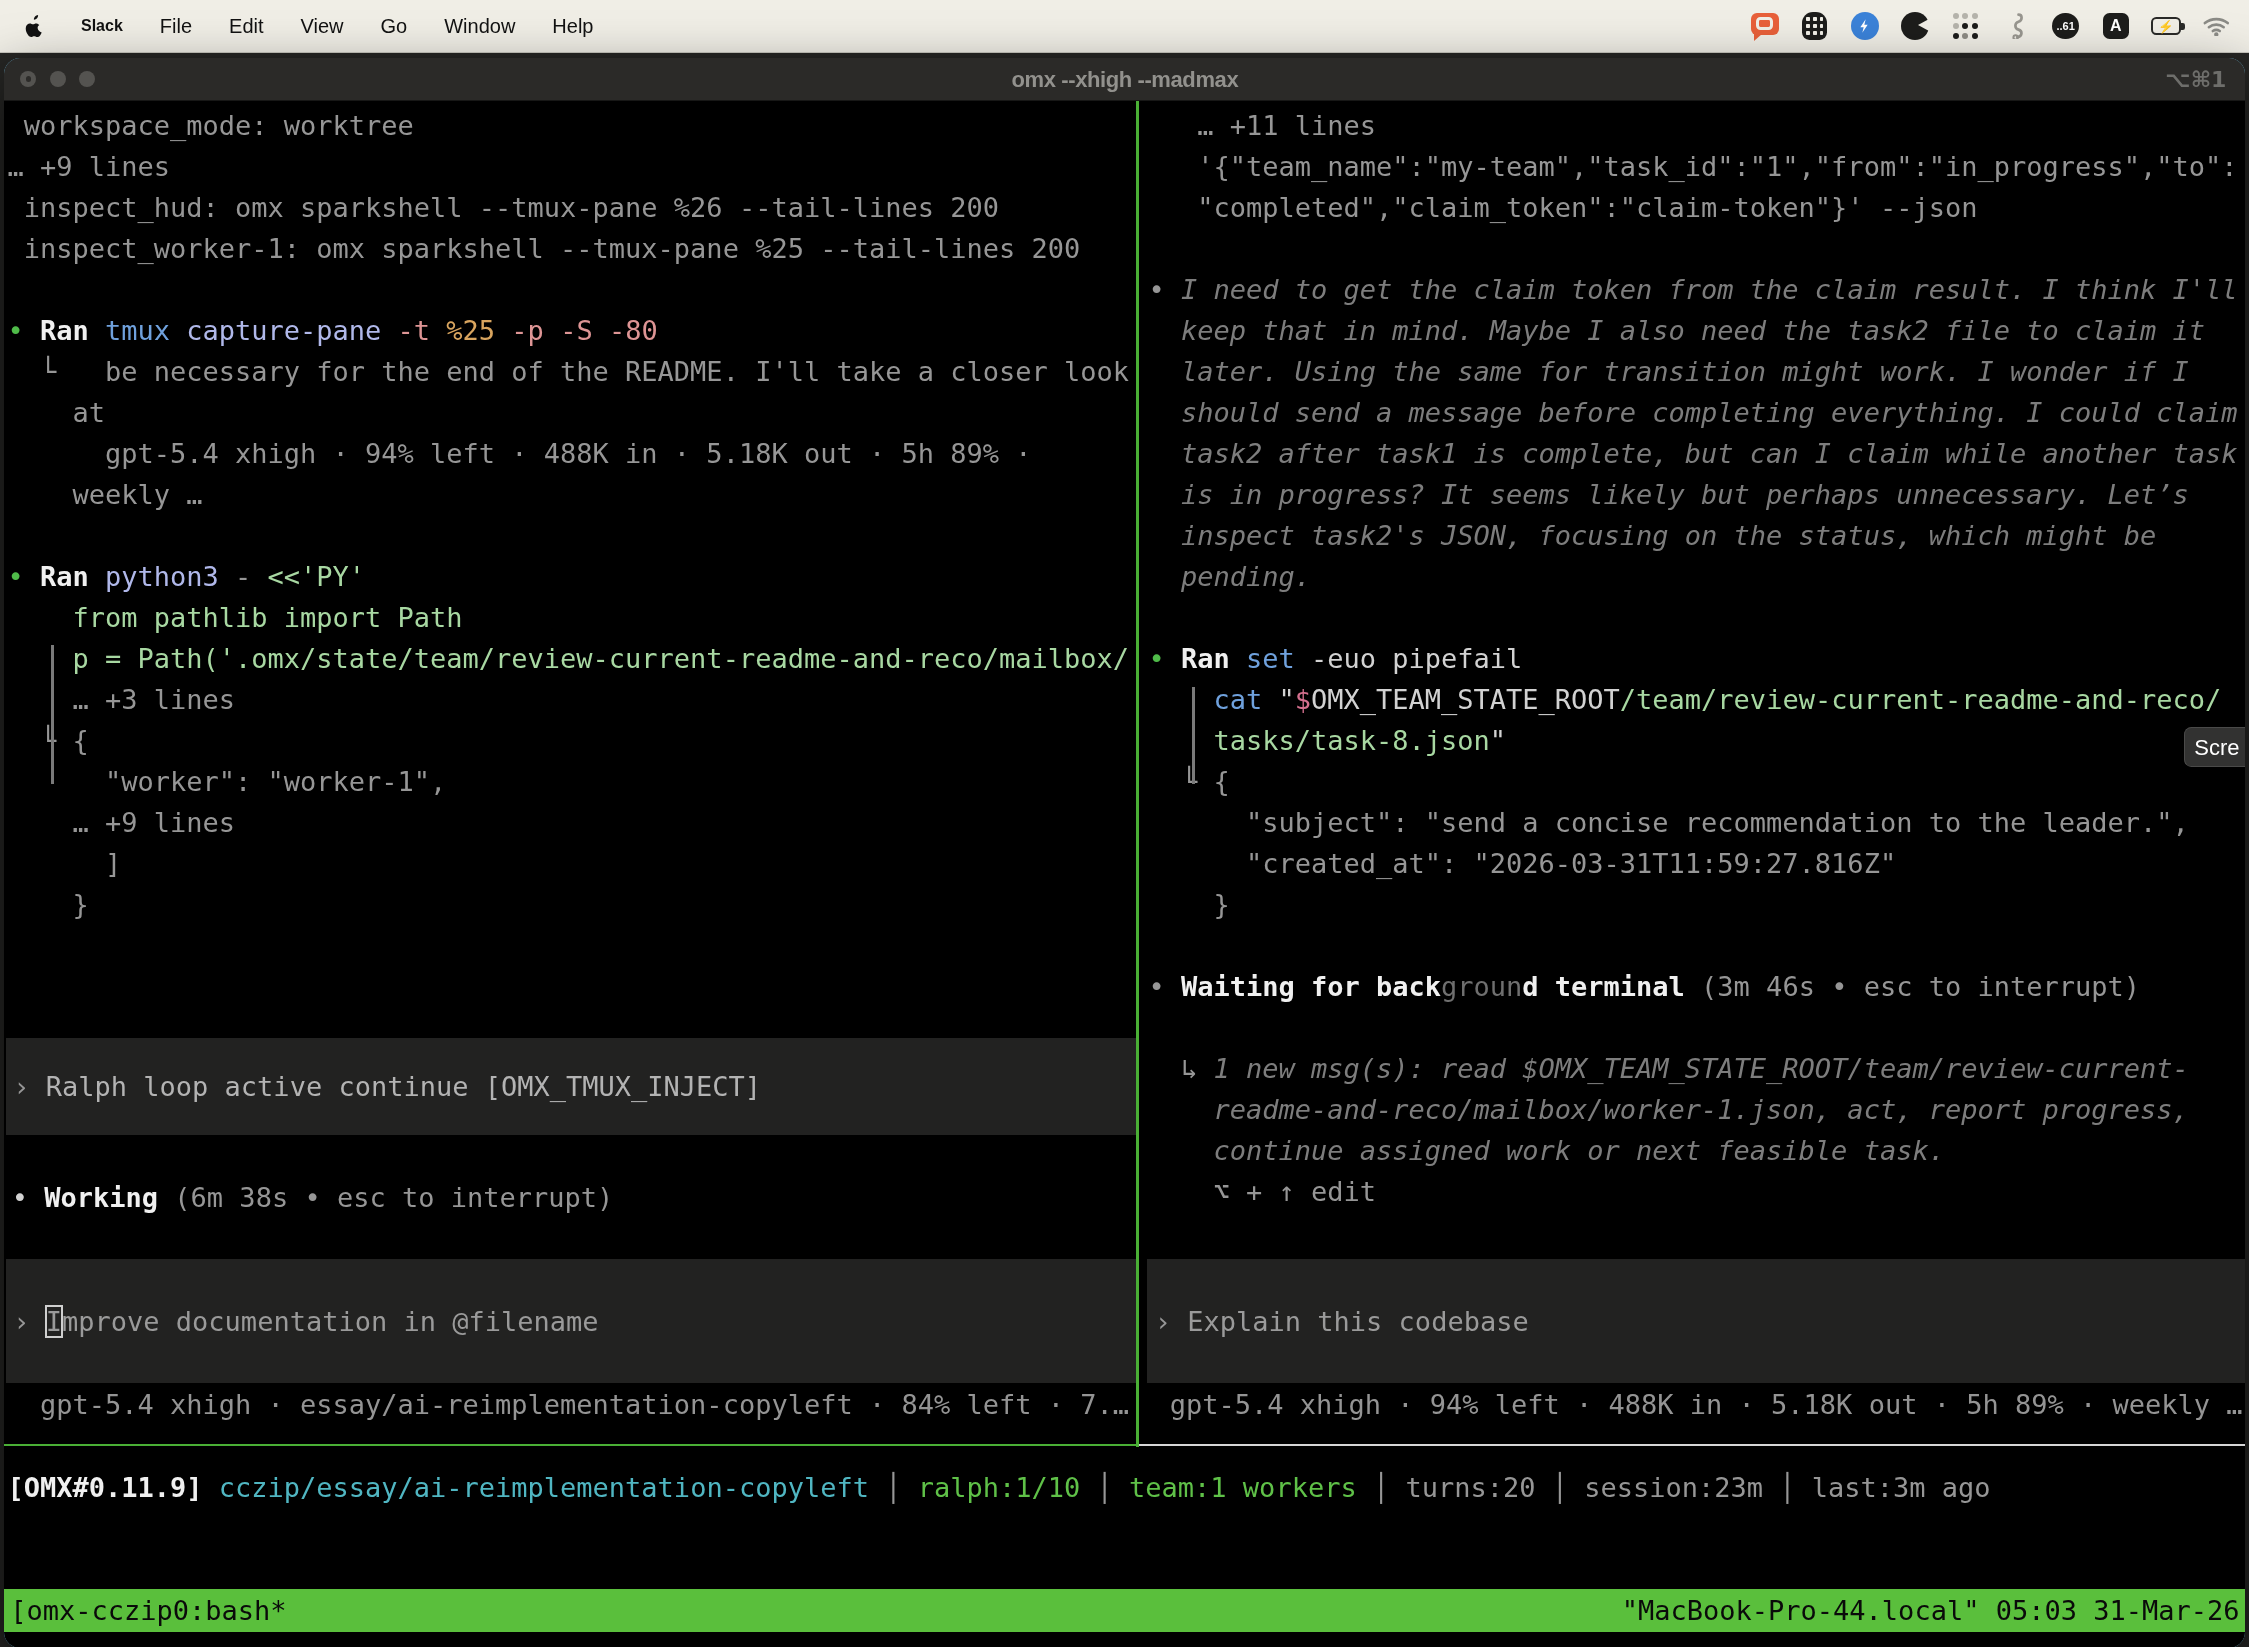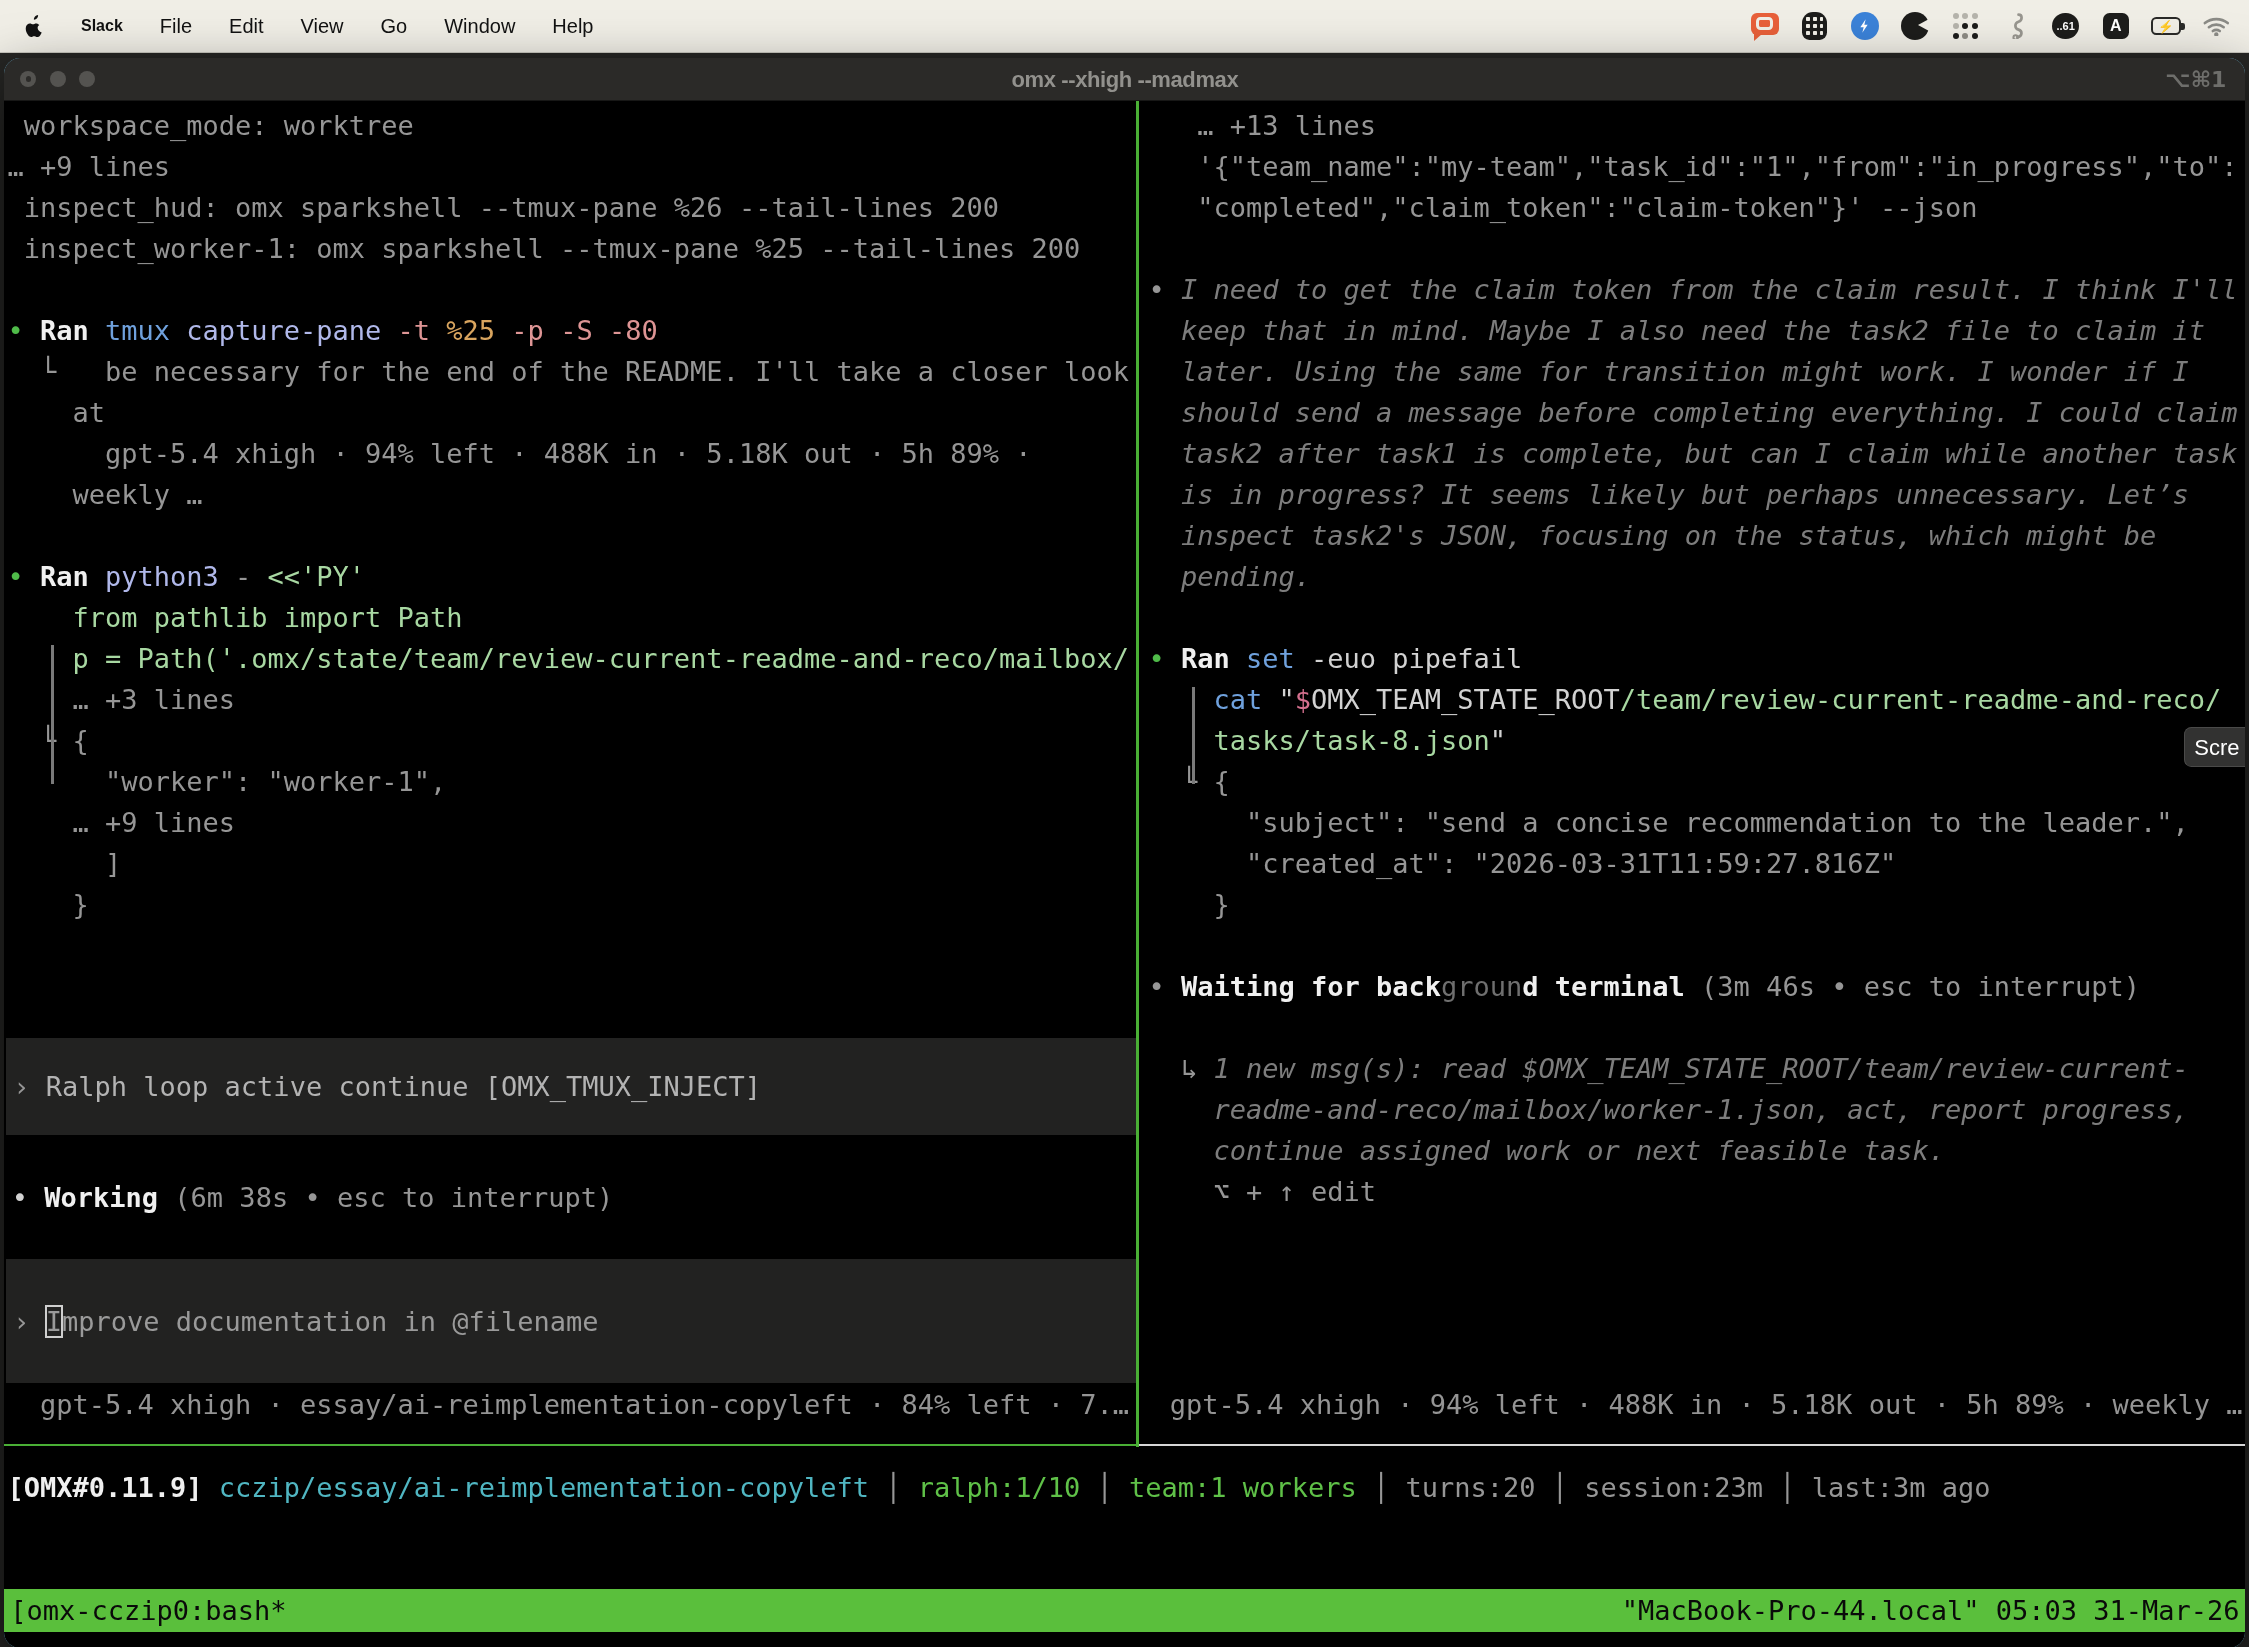--- a/index.html
+++ b/index.html
@@ -224,21 +224,21 @@
           <div class="tline"><span class="c-g">    … +3 lines</span></div>
           <div class="tline"><span class="c-g">  └ {</span></div>
           <div class="tline"><span class="c-g">      "worker": "worker-1",</span></div>
           <div class="tline"><span class="c-g">    … +9 lines</span></div>
           <div class="tline"><span class="c-g">      ]</span></div>
           <div class="tline"><span class="c-g">    }</span></div>
         </div>
 
       <div class="pane pane-right">
         <div class="indent-guide" style="left:44px; top:582px; height:97px;"></div>
-      <div class="tline"><span class="c-g">   … +13 lines</span></div>
+      <div class="tline"><span class="c-g">   … +11 lines</span></div>
           <div class="tline"><span class="c-g">   '{"team_name":"my-team","task_id":"1","from":"in_progress","to":</span></div>
           <div class="tline"><span class="c-g">   "completed","claim_token":"claim-token"}' --json</span></div>
           <div class="tline"></div>
           <div class="tline"><span class="c-g">• </span><span class="c-i">I need to get the claim token from the claim result. I think I'll</span></div>
           <div class="tline"><span class="c-i">  keep that in mind. Maybe I also need the task2 file to claim it</span></div>
           <div class="tline"><span class="c-i">  later. Using the same for transition might work. I wonder if I</span></div>
           <div class="tline"><span class="c-i">  should send a message before completing everything. I could claim</span></div>
           <div class="tline"><span class="c-i">  task2 after task1 is complete, but can I claim while another task</span></div>
           <div class="tline"><span class="c-i">  is in progress? It seems likely but perhaps unnecessary. Let’s</span></div>
           <div class="tline"><span class="c-i">  inspect task2's JSON, focusing on the status, which might be</span></div>
@@ -262,20 +262,23 @@
 
       <div class="hud-box ralph-box">
         <div class="tline"><span class="c-g">› </span><span class="c-t">Ralph loop active continue [OMX_TMUX_INJECT]</span></div>
       </div>
 
       <div class="working-line tline"><span class="c-lg">• </span><span class="c-w">Working</span><span class="c-g"> (6m 38s • esc to interrupt)</span></div>
 
       <div class="hud-box prompt-box-left">
         <div class="tline"><span class="c-g">› </span><span class="c-cursor">I</span><span class="c-pl">mprove documentation in @filename</span></div>
       </div>
+      <div class="hud-box prompt-box-right">
+        <div class="tline"><span class="c-g">› </span><span class="c-pl">Explain this codebase</span></div>
+      </div>
 
       <div class="status-line status-left">  gpt-5.4 xhigh · essay/ai-reimplementation-copyleft · 84% left · 7.…</div>
       <div class="status-line status-right"> gpt-5.4 xhigh · 94% left · 488K in · 5.18K out · 5h 89% · weekly …</div>
 
       <div class="vdivider"></div>
       <div class="hborder-left"></div>
       <div class="hborder-right"></div>
 
       <div class="omx-line tline"><span class="c-w">[OMX#0.11.9]</span><span class="c-cy"> cczip/essay/ai-reimplementation-copyleft</span><span class="c-g"> │ </span><span class="c-sg">ralph:1/10</span><span class="c-g"> │ </span><span class="c-sg">team:1 workers</span><span class="c-g"> │ turns:20 │ session:23m │ last:3m ago</span></div>
 

